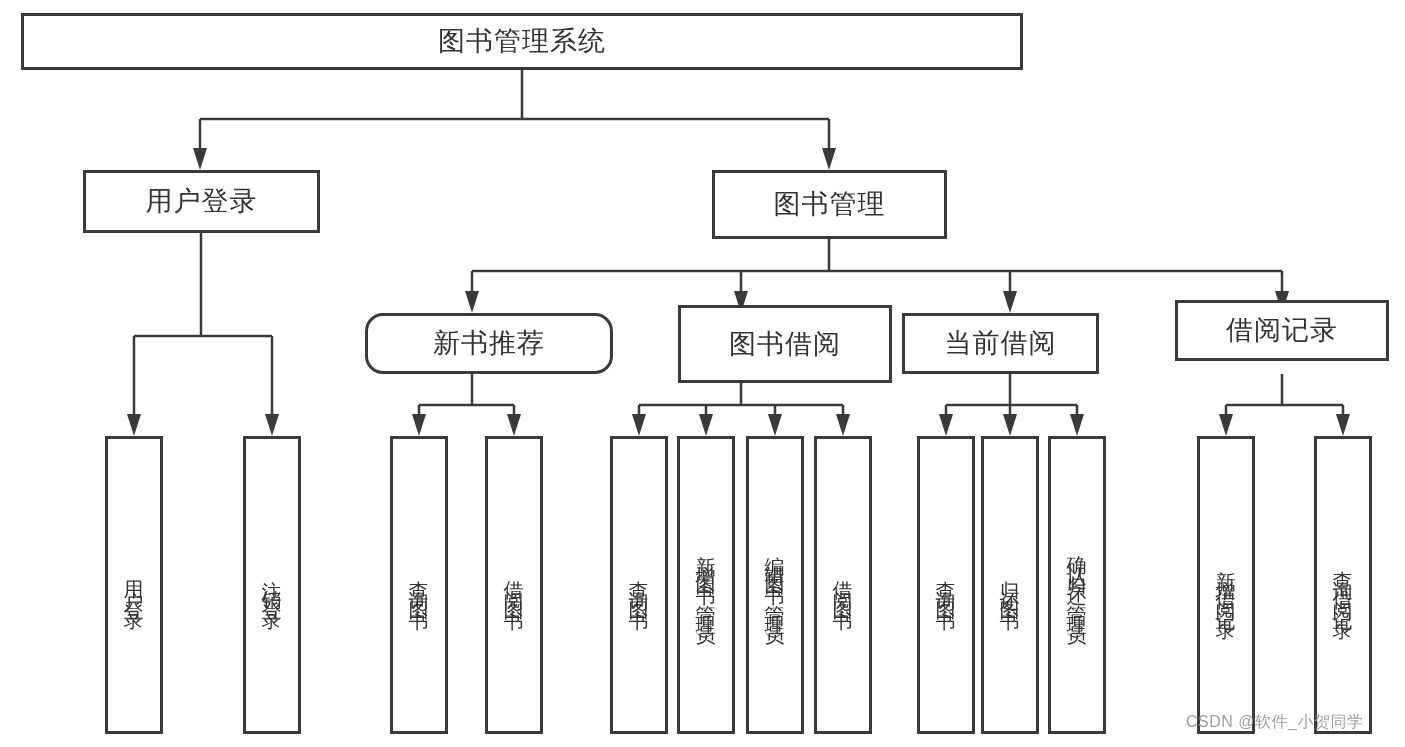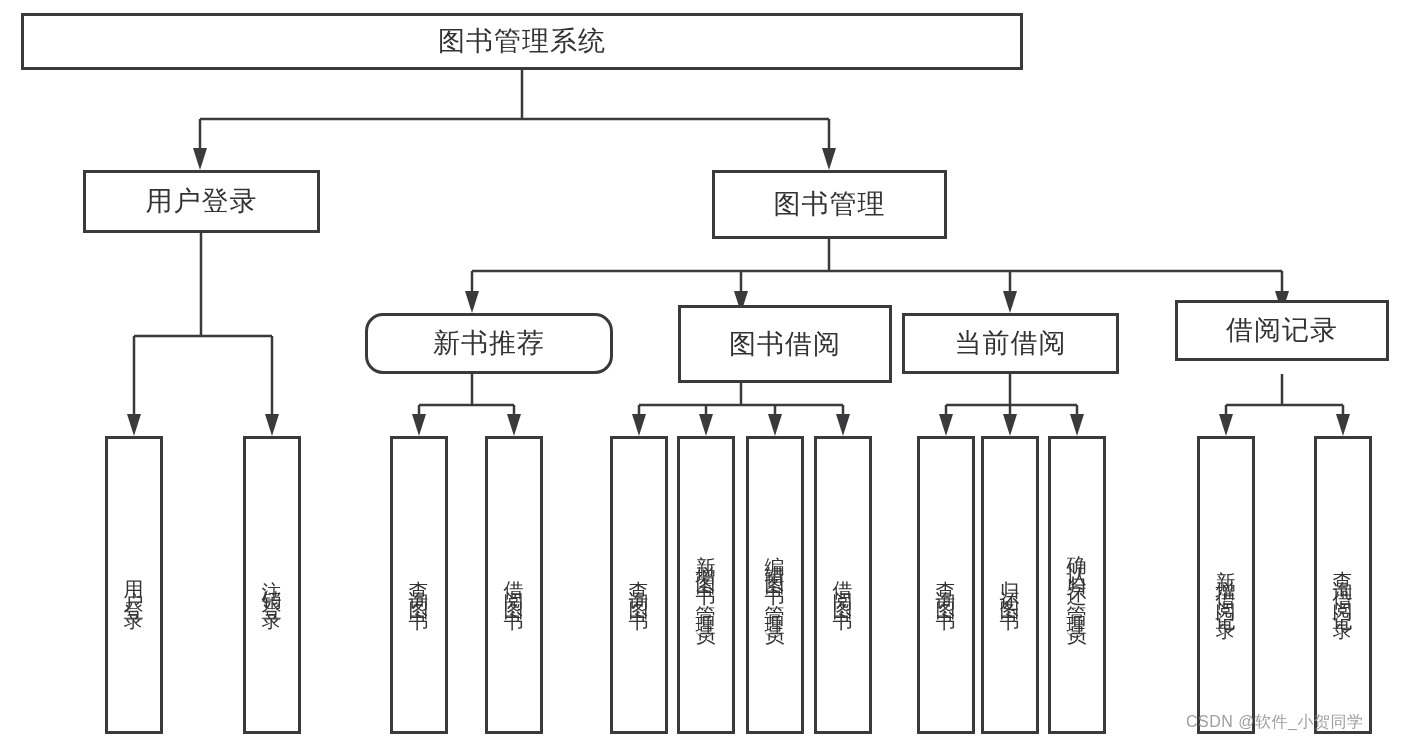--- a/index.html
+++ b/index.html
@@ -114,21 +114,21 @@
     </g>
   </svg>
 
   <div class="box" style="left:21px; top:13px; width:1002px; height:57px;">图书管理系统</div>
 
   <div class="box" style="left:83px; top:170px; width:237px; height:63px;">用户登录</div>
   <div class="box" style="left:712px; top:170px; width:235px; height:69px;">图书管理</div>
 
   <div class="box" style="left:365px; top:313px; width:248px; height:61px;border-radius:18px;">新书推荐</div>
   <div class="box" style="left:634px; top:305px; width:214px; height:78px;margin-left:44px;">图书借阅</div>
-  <div class="box" style="left:902px; top:313px; width:217px; height:61px;">当前借阅</div>
+  <div class="box" style="left:902px; top:313px; width:197px; height:61px;">当前借阅</div>
   <div class="box" style="left:1175px; top:300px; width:214px; height:61px;">借阅记录</div>
 
   <div class="box vertical" style="left:105px; top:436px; width:58px; height:298px;">用户登录</div>
   <div class="box vertical" style="left:243px; top:436px; width:58px; height:298px;">注销登录</div>
 
   <div class="box vertical" style="left:390px; top:436px; width:58px; height:298px;">查询图书</div>
   <div class="box vertical" style="left:485px; top:436px; width:58px; height:298px;">借阅图书</div>
 
   <div class="box vertical" style="left:610px; top:436px; width:58px; height:298px;">查询图书</div>
   <div class="box vertical" style="left:677px; top:436px; width:58px; height:298px;">新增图书（管理员）</div>

